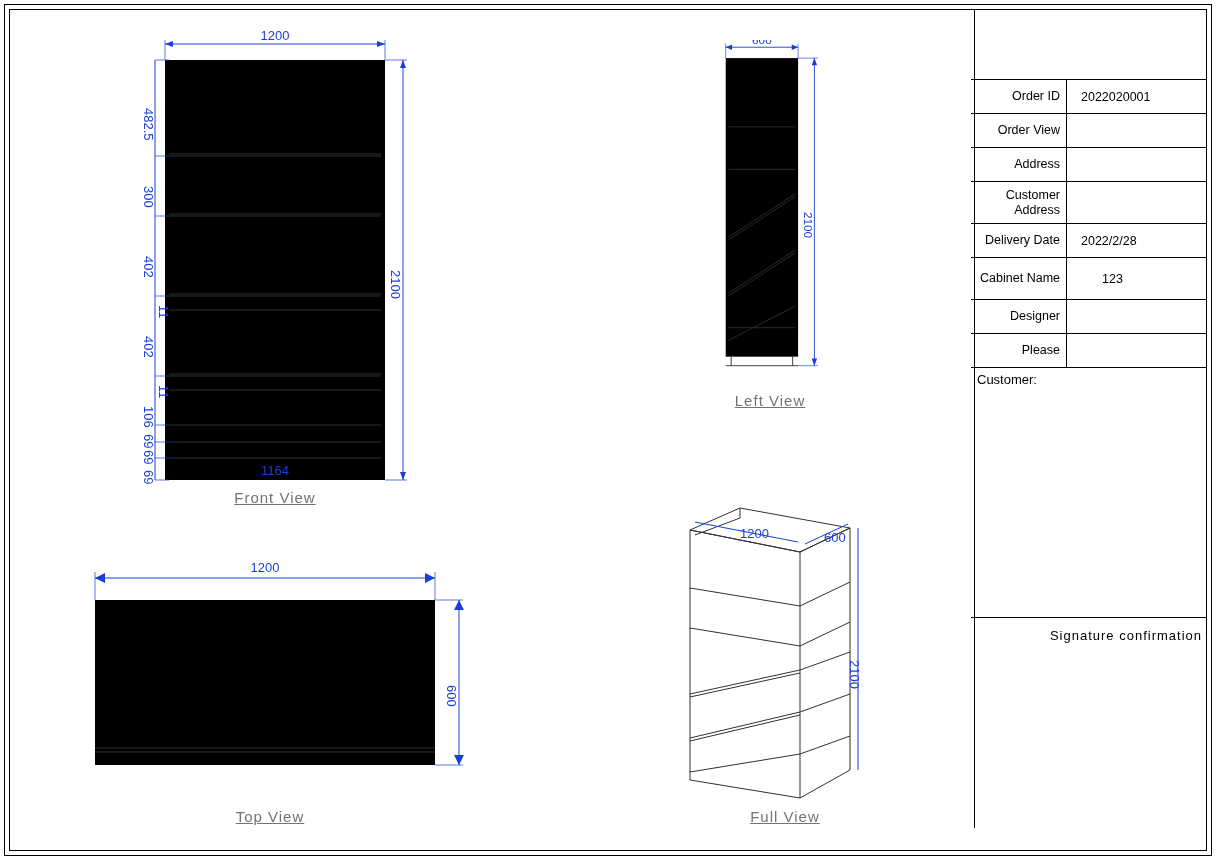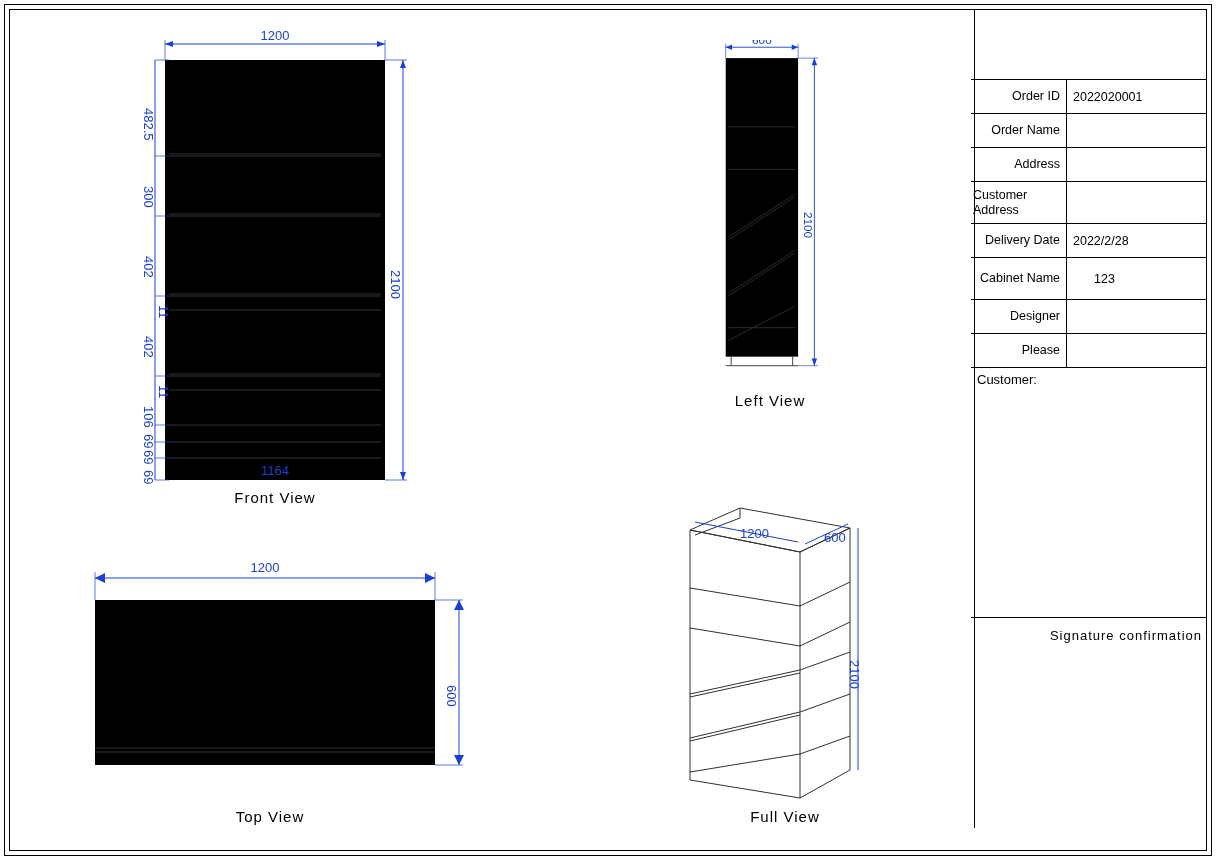--- a/index.html
+++ b/index.html
@@ -36,22 +36,23 @@
     height: 28px;
     border-top: 1px solid #000;
     padding: 6px 8px;
     font-size: 13px;
     letter-spacing: 1px;
   }
   .view-label {
     position: absolute;
     font-size: 15px;
     letter-spacing: 1px;
-    color: #000000;
+    color: #737373;
     text-align: center;
+    text-decoration: underline;
   }
   
   .title-block {
     position: absolute;
     right: 0; top: 0;
     width: 235px;
     height: 100%;
     font-size: 12.5px;
   }
   .tb-logo {
@@ -63,29 +64,30 @@
     border-bottom: 1px solid #000;
     min-height: 34px;
   }
   .tb-row.tall { min-height: 42px; gap: 21px; }
   .tb-label {
     width: 96px;
     border-right: 1px solid #000;
     display: flex;
     align-items: center;
     justify-content: flex-end;
-    text-align: left;
+    text-align: right;
     padding: 2px 6px 2px 2px;
     line-height: 1.15;
   }
   .tb-value {
     flex: 1;
     display: flex;
     align-items: center;
     padding-left: 6px;
+    margin-left: 8px;
   }
   .tb-remarks-head {
     padding: 4px 6px;
     font-size: 13px;
   }
   .tb-remarks {
     border-bottom: 1px solid #000;
     height: 250px;
   }
   .tb-signature {
@@ -108,21 +110,21 @@
  <div class="inner-frame">
 
   <div class="title-block">
     <div class="tb-logo"></div>
     <div id="tb-rows">
           <div class="tb-row">
             <div class="tb-label">Order ID</div>
             <div class="tb-value">2022020001</div>
           </div>
           <div class="tb-row">
-            <div class="tb-label">Order Name</div>
+            <div class="tb-label">Order View</div>
             <div class="tb-value"></div>
           </div>
           <div class="tb-row">
             <div class="tb-label">Address</div>
             <div class="tb-value"></div>
           </div>
           <div class="tb-row tall">
             <div class="tb-label">Customer Address</div>
             <div class="tb-value"></div>
           </div>

